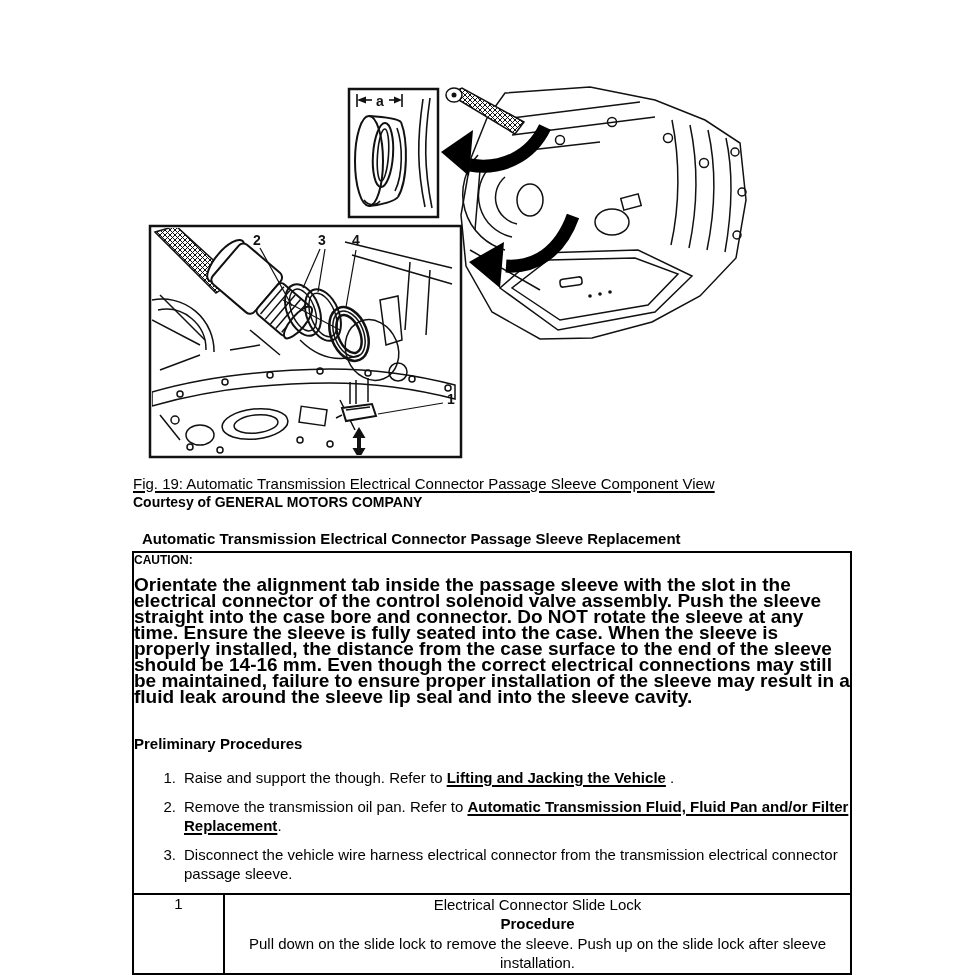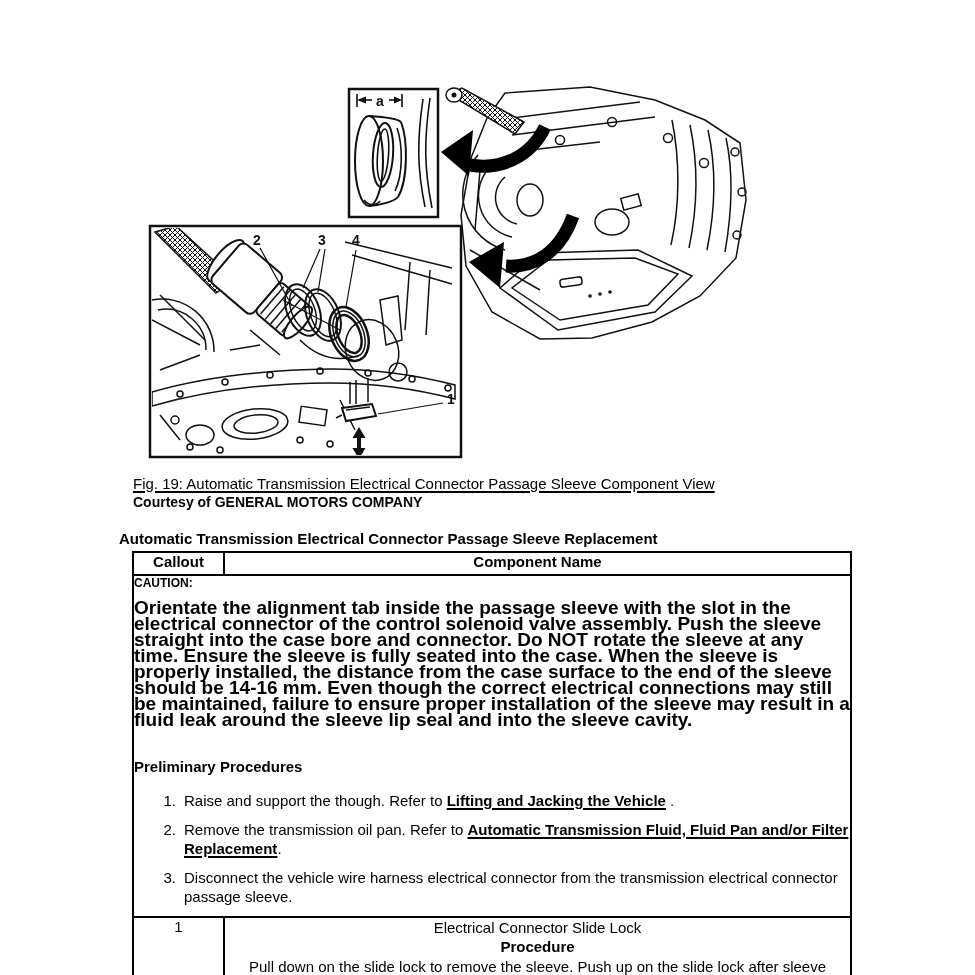--- a/index.html
+++ b/index.html
@@ -8,21 +8,21 @@
     font-family:"Liberation Sans", sans-serif; color:#000; overflow:hidden;
   }
   .figure-svg { position:absolute; left:130px; top:80px; }
   .caption-block { position:absolute; left:133px; top:474px; width:730px; }
   .caption-title {
     font-size:15px; font-weight:normal; line-height:19px;
     text-decoration:underline; text-decoration-thickness:2px; text-underline-offset:2px;
     display:inline-block;
   }
   .caption-courtesy { font-size:14px; font-weight:bold; line-height:19px; }
-  .table-title { position:absolute; left:119px; top:530px; font-size:15px; font-weight:bold; }
+  .table-title { position:absolute; left:142px; top:530px; font-size:15px; font-weight:bold; }
   table.comp-table {
     position:absolute; left:132px; top:551px; width:720px;
     border-collapse:collapse; table-layout:fixed;
   }
   table.comp-table td { border:2px solid #000; vertical-align:top; padding:0; }
   td.hdr { height:21px; text-align:center; vertical-align:middle; font-size:15px; font-weight:bold; }
   td.caution-cell { padding:2px 6px 4px 3px; }
   .caution-label { font-size:12px; font-weight:bold; margin-bottom:10px; }
   .caution-text { font-size:19px; font-weight:bold; line-height:16px; }
   .prelim-heading { font-size:15px; font-weight:bold; margin-top:30px; }
@@ -211,24 +211,20 @@
   </div>
 
   <div class="table-title">Automatic Transmission Electrical Connector Passage Sleeve Replacement</div>
 
   <table class="comp-table">
     <colgroup>
         <col style="width:91px">
         <col>
       </colgroup>
     <tbody>
-      <tr>
-        <td class="hdr">Callout</td>
-        <td class="hdr">Component Name</td>
-      </tr>
       <tr>
         <td class="caution-cell" colspan="2">
           <div class="caution-label">CAUTION:</div>
           <div class="caution-text">Orientate the alignment tab inside the passage sleeve with the slot in the electrical connector of the control solenoid valve assembly. Push the sleeve straight into the case bore and connector. Do NOT rotate the sleeve at any time. Ensure the sleeve is fully seated into the case. When the sleeve is properly installed, the distance from the case surface to the end of the sleeve should be 14-16 mm. Even though the correct electrical connections may still be maintained, failure to ensure proper installation of the sleeve may result in a fluid leak around the sleeve lip seal and into the sleeve cavity.</div>
           <div class="prelim-heading">Preliminary Procedures</div>
           <div class="steps">
             <div class="step">
               <span class="step-num">1.</span>
               <span class="step-text"><span>Raise and support the though. Refer to </span><span class="ref">Lifting and Jacking the Vehicle</span><span> .</span></span>
             </div>

